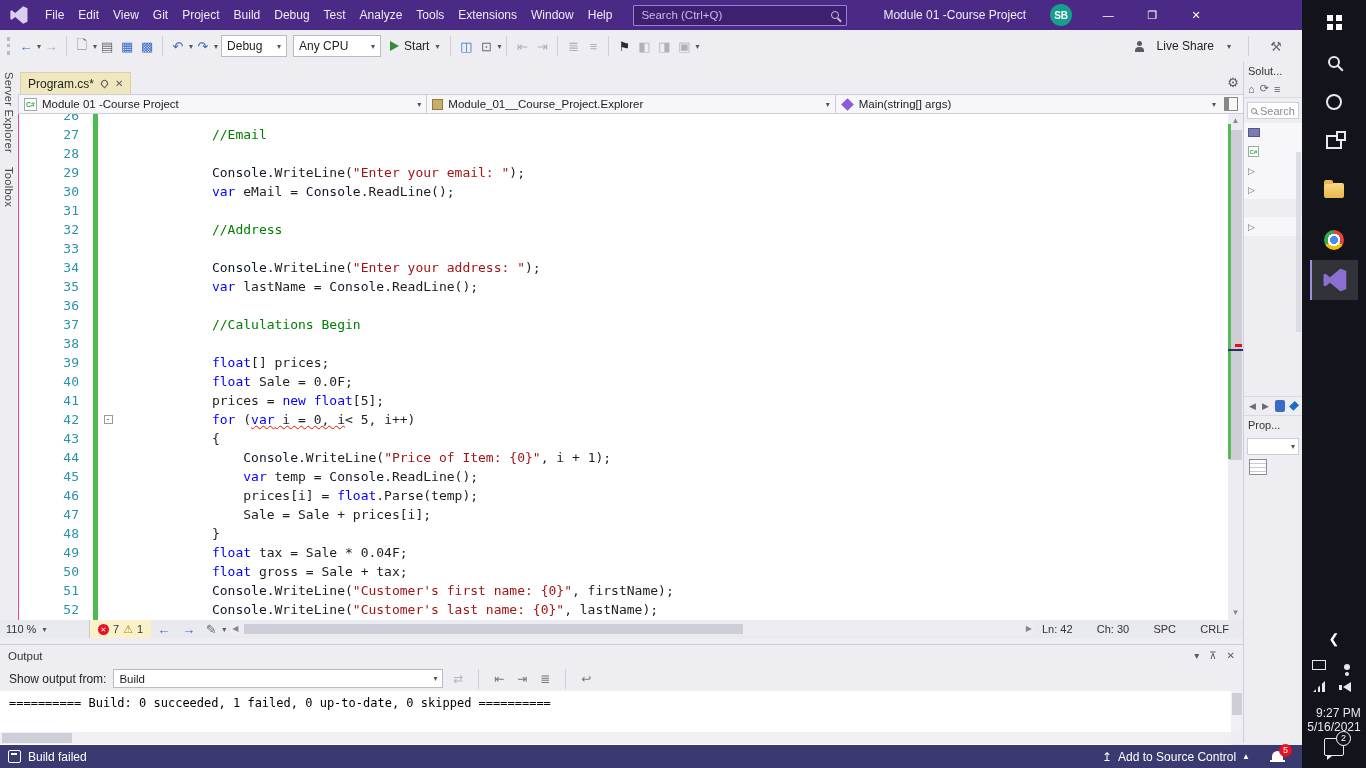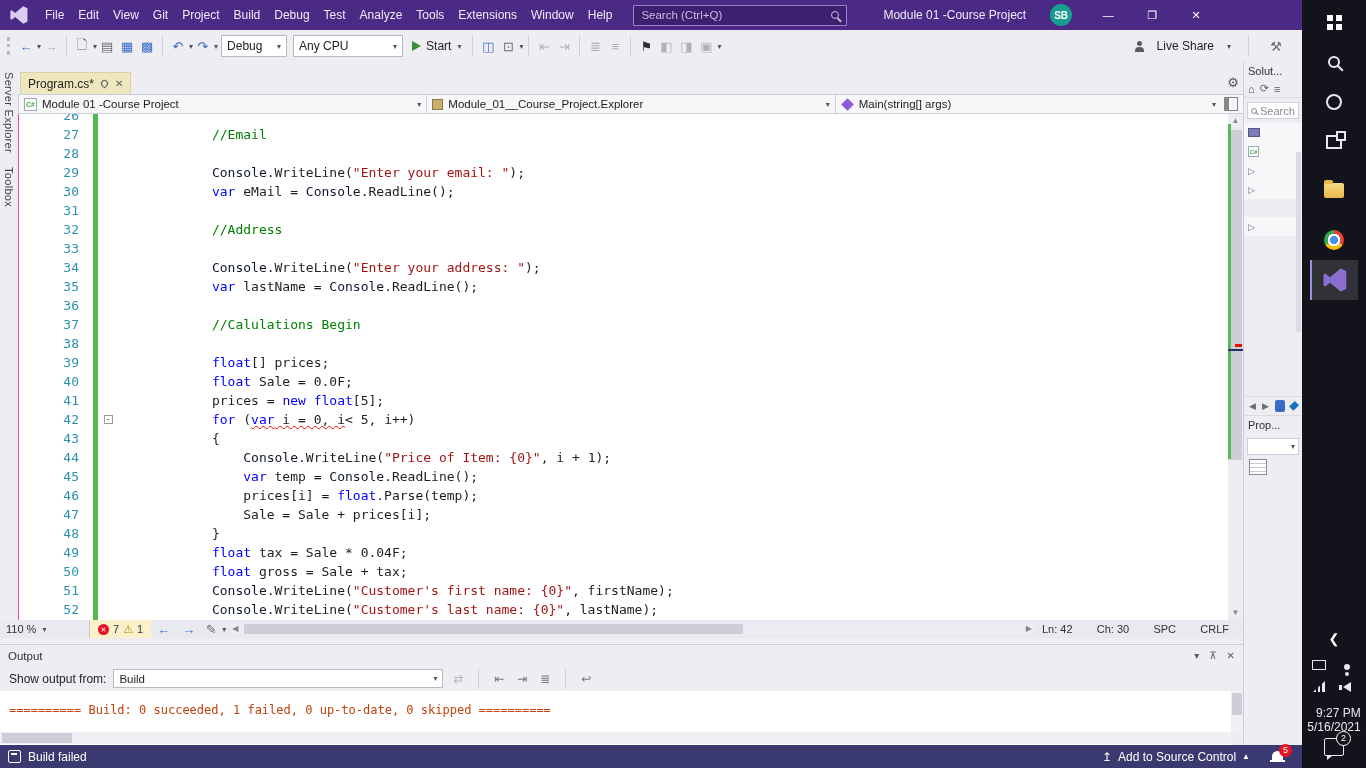--- a/index.html
+++ b/index.html
@@ -91,21 +91,21 @@
   
   #outputpanel{position:absolute;left:0;top:644px;width:1243px;height:99px;background:#EEEEF2;border-top:1px solid #CCCEDB}
   #out-header{height:21px;display:flex;align-items:center;padding:0 8px;font-size:11.5px;color:#333;background:#EEEEF2}
   #out-header .sp{flex:1}
   .outhic{color:#5a5a66;font-size:10px;margin-left:10px}
   #out-toolbar{height:25px;display:flex;align-items:center;padding-left:9px;gap:7px}
   #out-combo{width:330px;height:19px;background:#fff;border:1px solid #B9BAC6;display:flex;align-items:center;padding:0 5px;font-size:11.5px}
   #out-combo .sp{flex:1}
   .outtbi{color:#777;font-size:12px;min-width:16px;text-align:center}
   .outtbi.dim{color:#B4B6C2}
-  #out-content{position:absolute;left:0;top:46px;width:1231px;height:55px;background:#fff;padding:12px 9px;font-family:"DejaVu Sans Mono","Liberation Mono",monospace;font-size:12px;color:#c2410c;white-space:pre}
+  #out-content{position:absolute;left:0;top:46px;width:1231px;height:55px;background:#fff;padding:5px 9px;font-family:"DejaVu Sans Mono","Liberation Mono",monospace;font-size:12px;color:#000000;white-space:pre}
   #out-hscroll{position:absolute;left:0;top:87px;width:1231px;height:12px;background:#F0F0F4}
   #out-hthumb{position:absolute;left:2px;top:1px;width:70px;height:10px;background:#CDCED8}
   #out-vscroll{position:absolute;right:0;top:46px;width:12px;height:41px;background:#F0F0F4}
   #out-vthumb{position:absolute;left:1px;top:2px;width:10px;height:22px;background:#CDCED8}
 
   
   #statusbar{position:absolute;left:0;top:745px;width:1302px;height:23px;background:#3A3A70;color:#fff;display:flex;align-items:center;font-size:12px}
   #sb-icon{width:13px;height:13px;border:1.5px solid #fff;border-radius:2px;margin:0 7px 0 8px;position:relative}
   #sb-icon::after{content:"";position:absolute;left:2px;top:2px;width:6px;height:2px;background:#fff}
   #sb-right{margin-left:auto;display:flex;align-items:center;gap:6px;margin-right:14px}
@@ -208,21 +208,21 @@
   <span class="vsep"></span>
   <span class="tbi blue">↶</span>
     <span class="caret">▾</span>
   <span class="tbi blue">↷</span>
     <span class="caret">▾</span>
   <div class="combo" style="width:66px">
       <span>Debug</span>
       <span class="sp"></span>
       <span class="caret">▾</span>
     </div>
-  <div class="combo" style="width:110px">
+  <div class="combo" style="width:88px">
       <span>Any CPU</span>
       <span class="sp"></span>
       <span class="caret">▾</span>
     </div>
   <div id="start-btn">
     <span class="play"></span>
     <span>Start</span>
     <span class="caret">▾</span>
   </div>
   <span class="vsep"></span>

